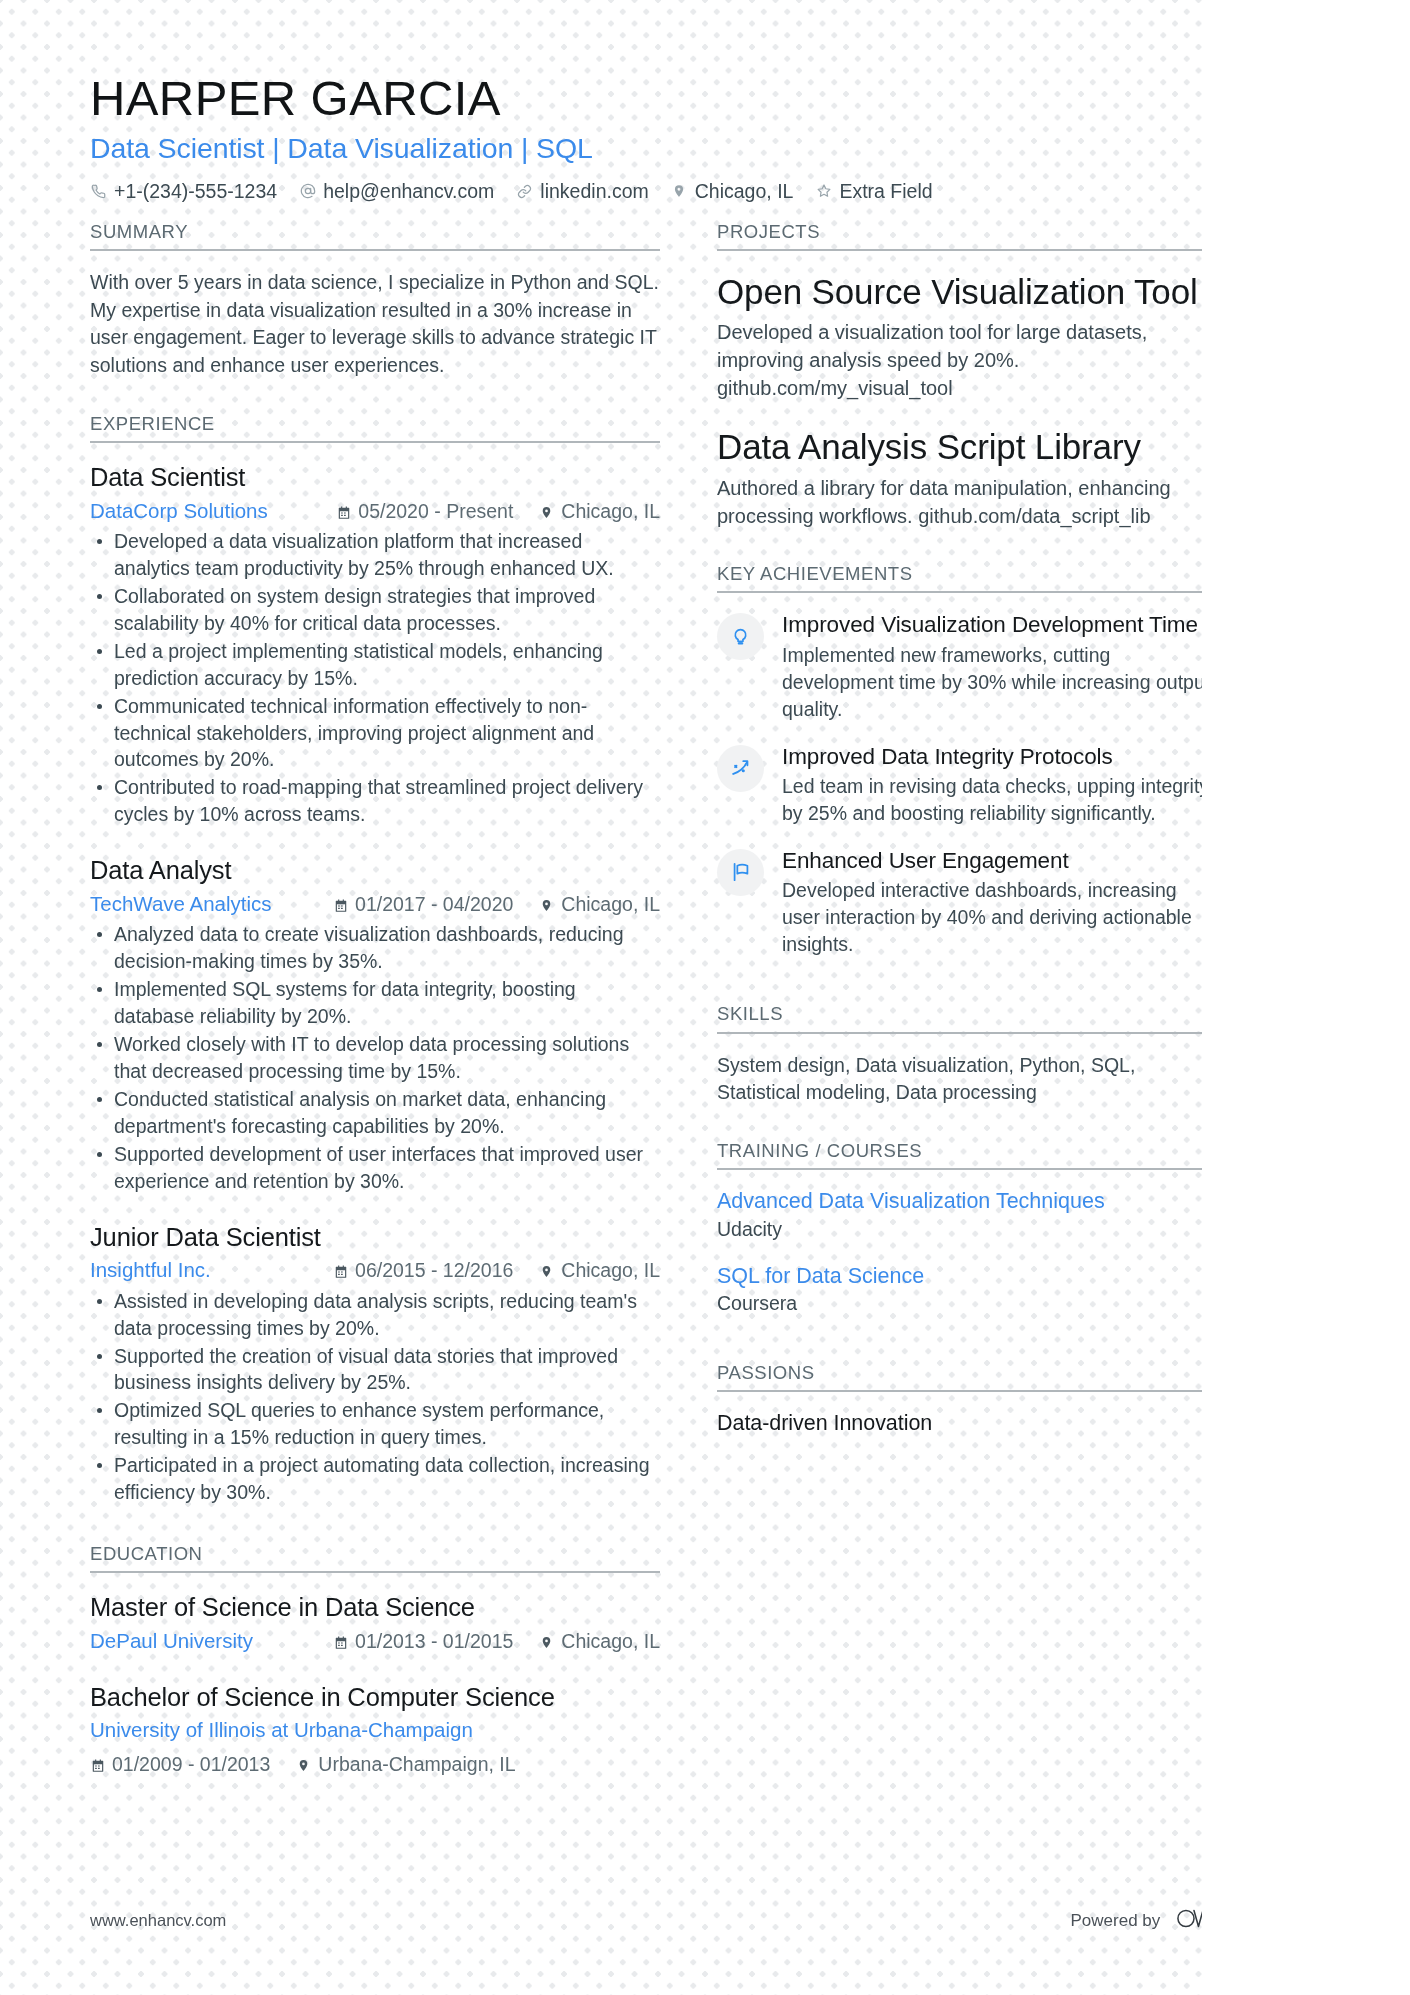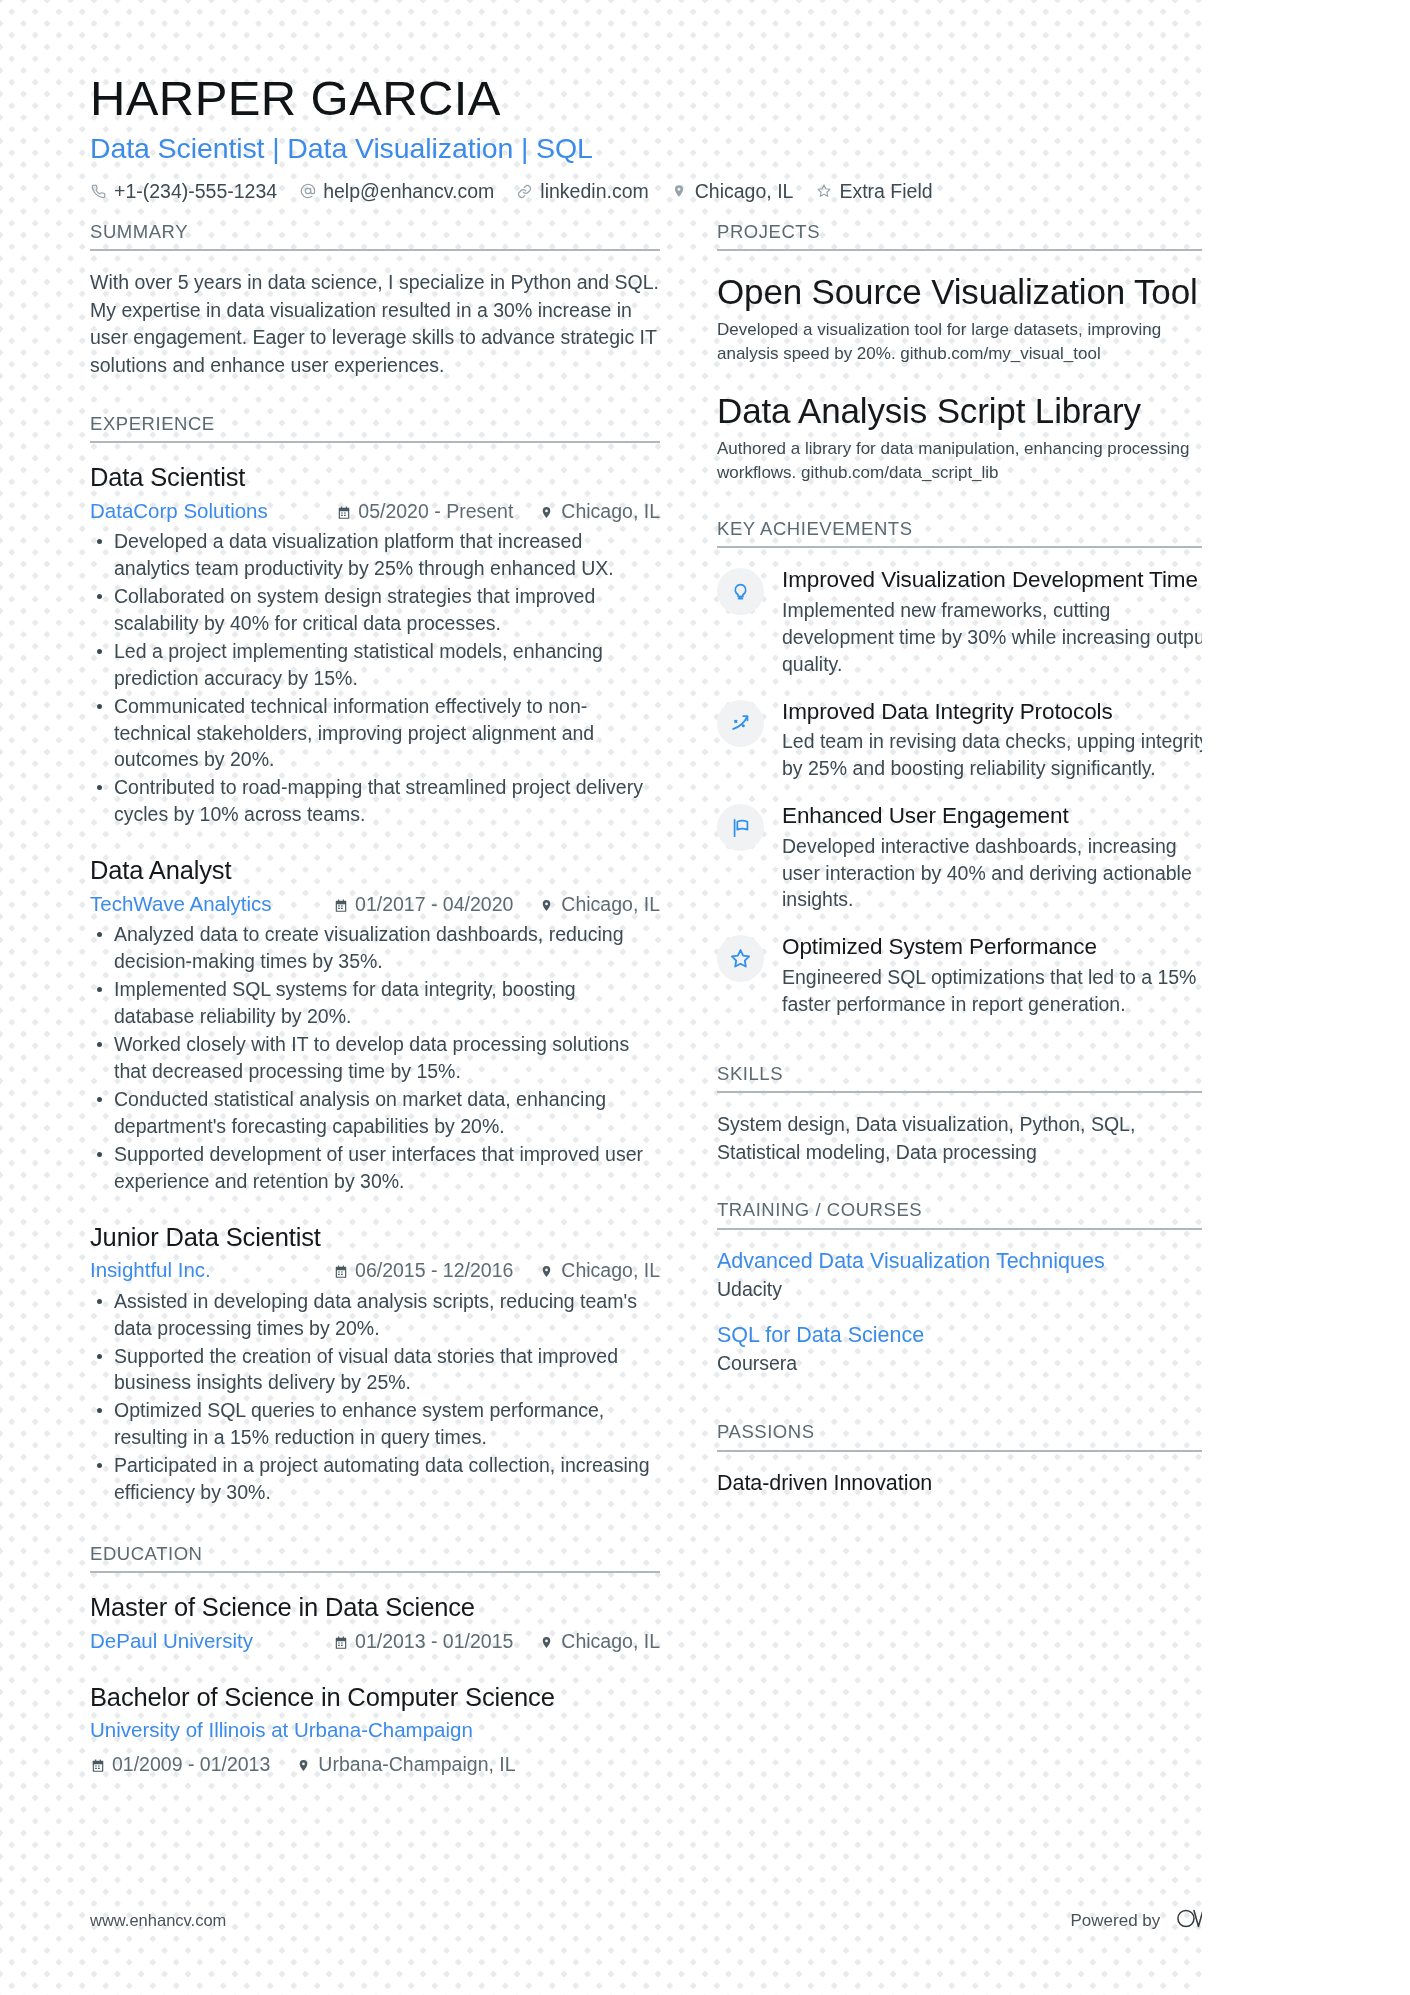--- a/index.html
+++ b/index.html
@@ -191,21 +191,21 @@
 
   
   .proj-title {
     font-size: 35px;
     color: #15191c;
     line-height: 1.3;
     letter-spacing: -0.15px;
     margin-bottom: 4px;
   }
   .proj-desc {
-    font-size: 17px;
+    font-size: 20px;
     line-height: 1.4;
     color: #3c4a52;
   }
 
   .ach-item {
     display: flex;
     gap: 18px;
     margin-bottom: 20px;
     align-items: flex-start;
   }
@@ -606,33 +606,20 @@
                     <path d="M8 5.2c3.5-1.6 7-1.6 11 0v8.6c-4-1.6-7.5-1.6-11 0z"></path>
                   </svg>
               </span>
             </span>
             <span class="ach-body">
               <span class="ach-title" style="display:block;">Enhanced User Engagement</span>
               <span class="ach-desc" style="display:block;">Developed interactive dashboards, increasing user interaction by 40% and deriving actionable insights.</span>
             </span>
           </div>
 
-          <div class="ach-item">
-            <span class="ach-badge">
-              <span>
-                <svg width="23" height="23" viewBox="0 0 24 24" fill="none" stroke="#2f90f0" stroke-width="1.9" stroke-linejoin="round">
-                    <path d="M12 3.2l2.75 5.7 6.25.9-4.5 4.4 1.06 6.2L12 17.5l-5.56 2.9 1.06-6.2-4.5-4.4 6.25-.9z"></path>
-                  </svg>
-              </span>
-            </span>
-            <span class="ach-body">
-              <span class="ach-title" style="display:block;">Optimized System Performance</span>
-              <span class="ach-desc" style="display:block;">Engineered SQL optimizations that led to a 15% faster performance in report generation.</span>
-            </span>
-          </div>
         </div>
 
         <div class="gap-section-sm"></div>
 
         <div class="section">
           <div class="sec-title">SKILLS</div>
           <div class="sec-rule"></div>
           <div class="skills-text">System design, Data visualization, Python, SQL, Statistical modeling, Data processing</div>
         </div>
 

